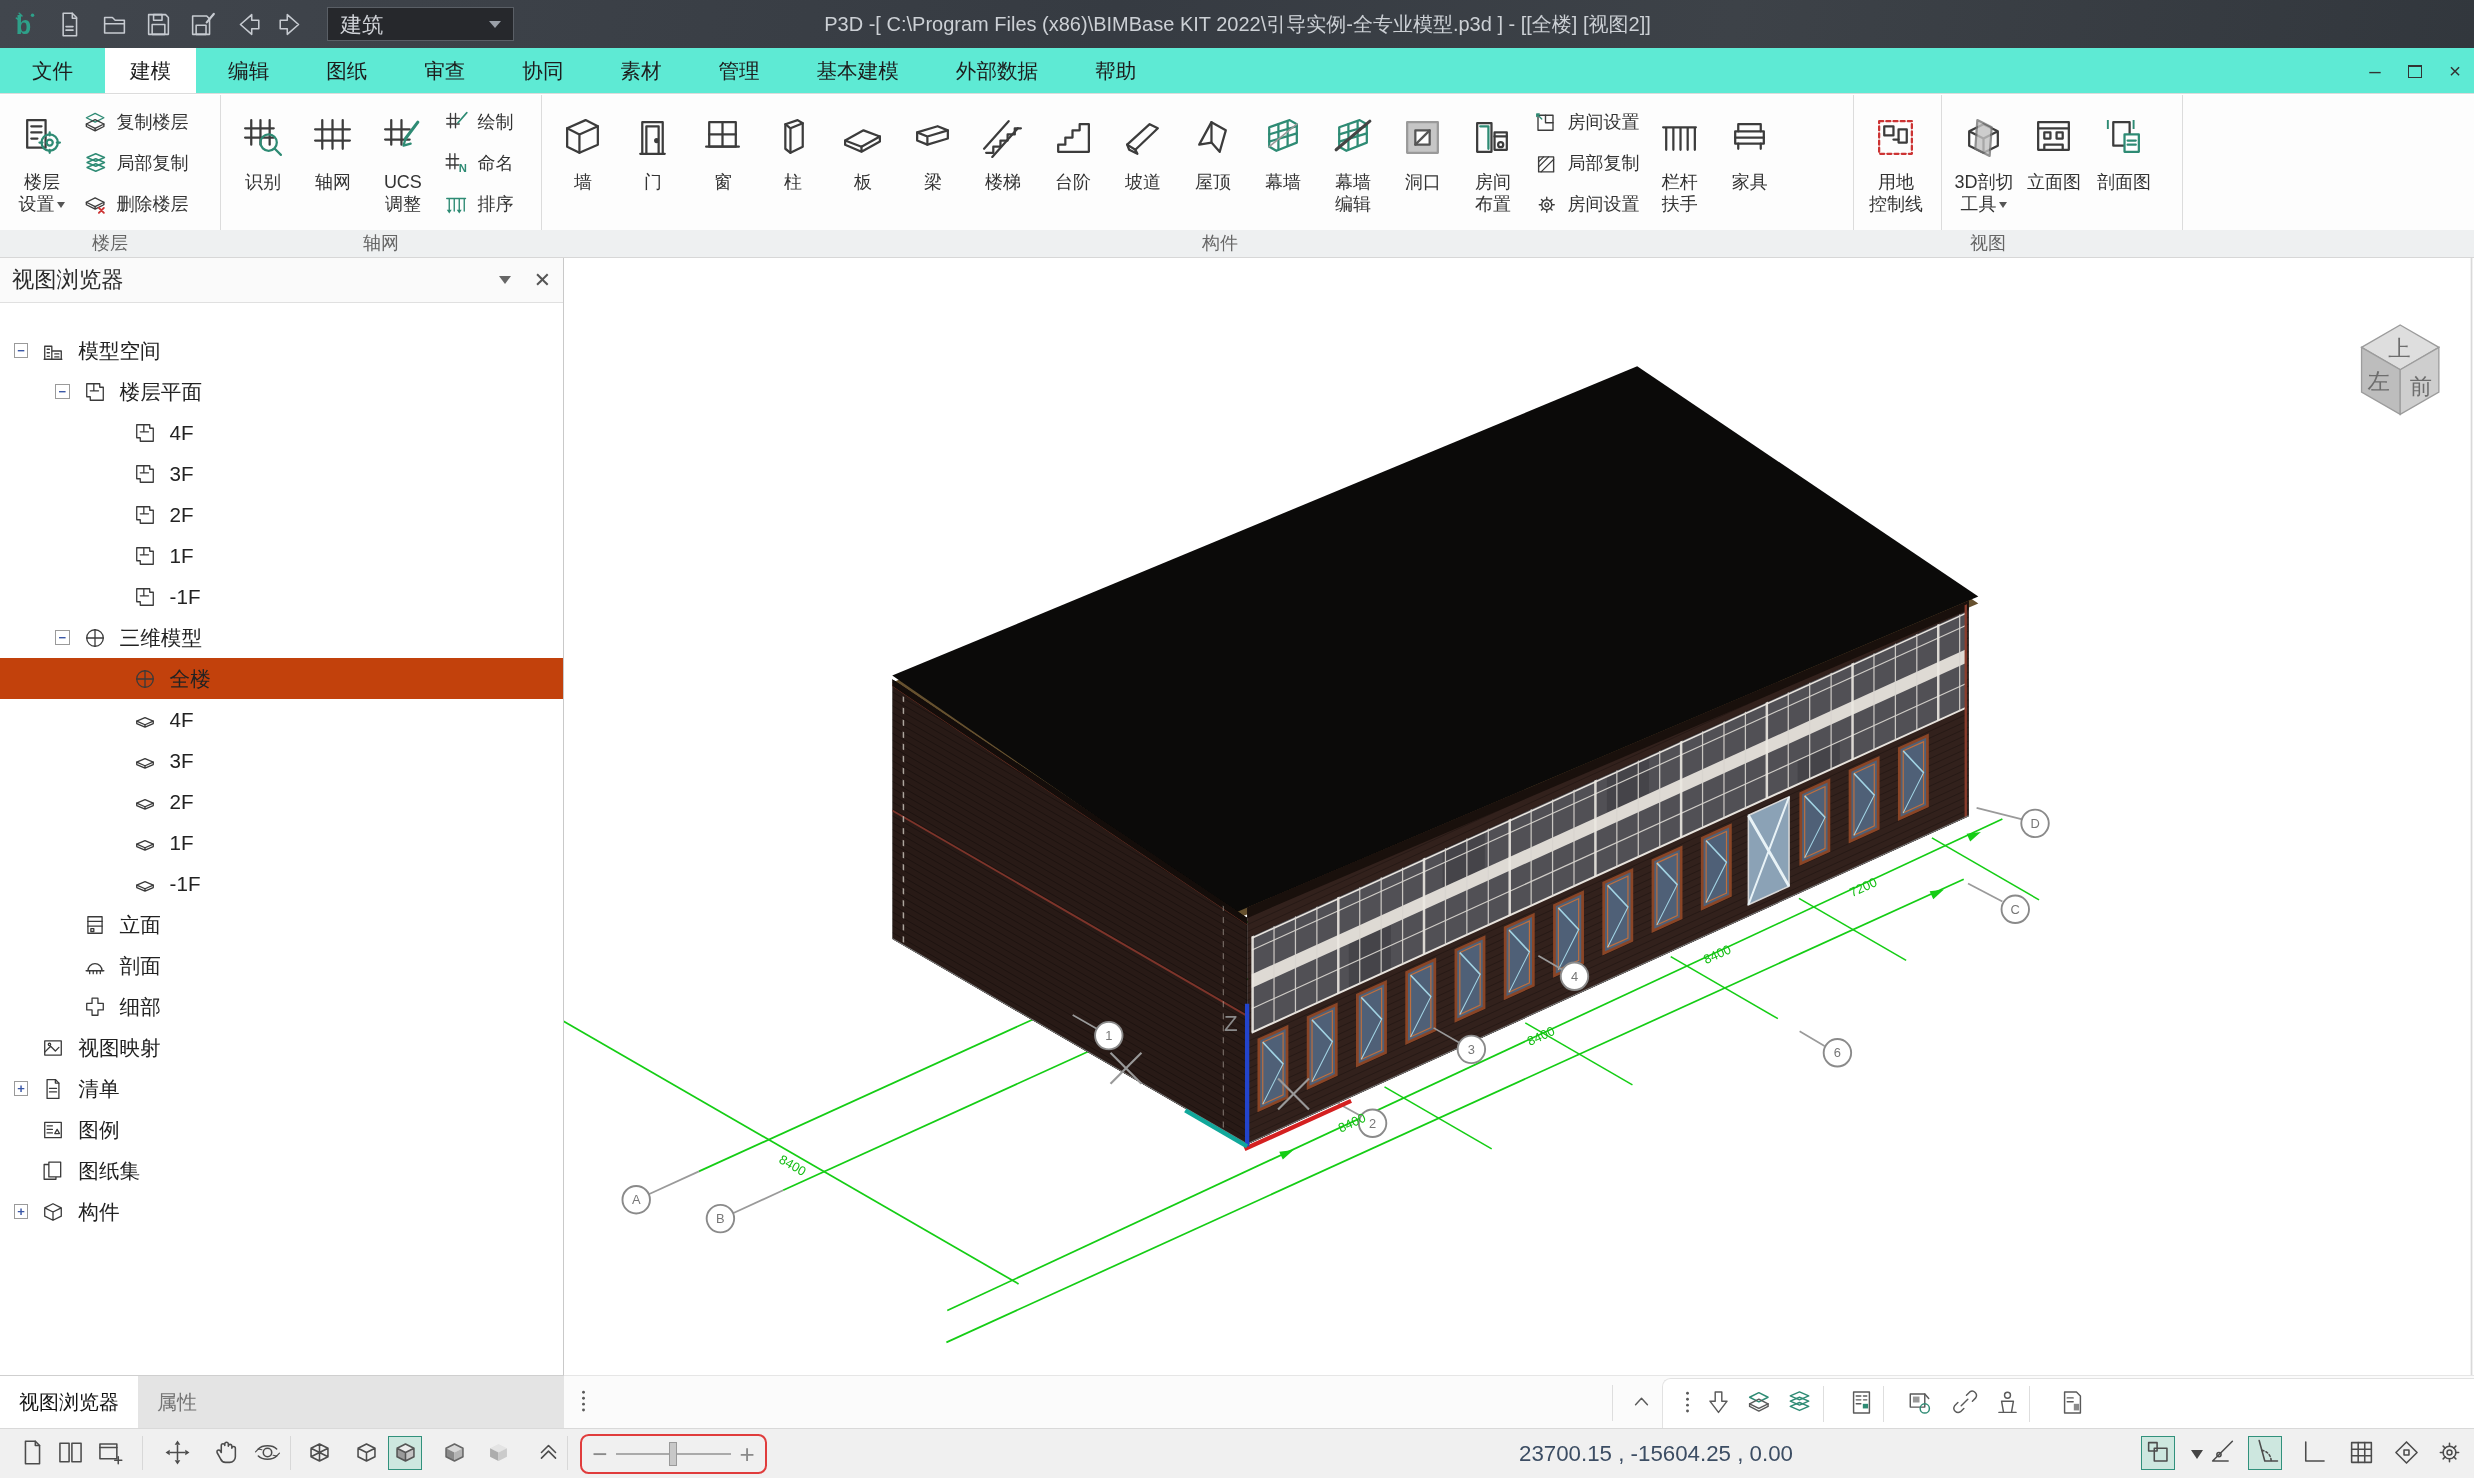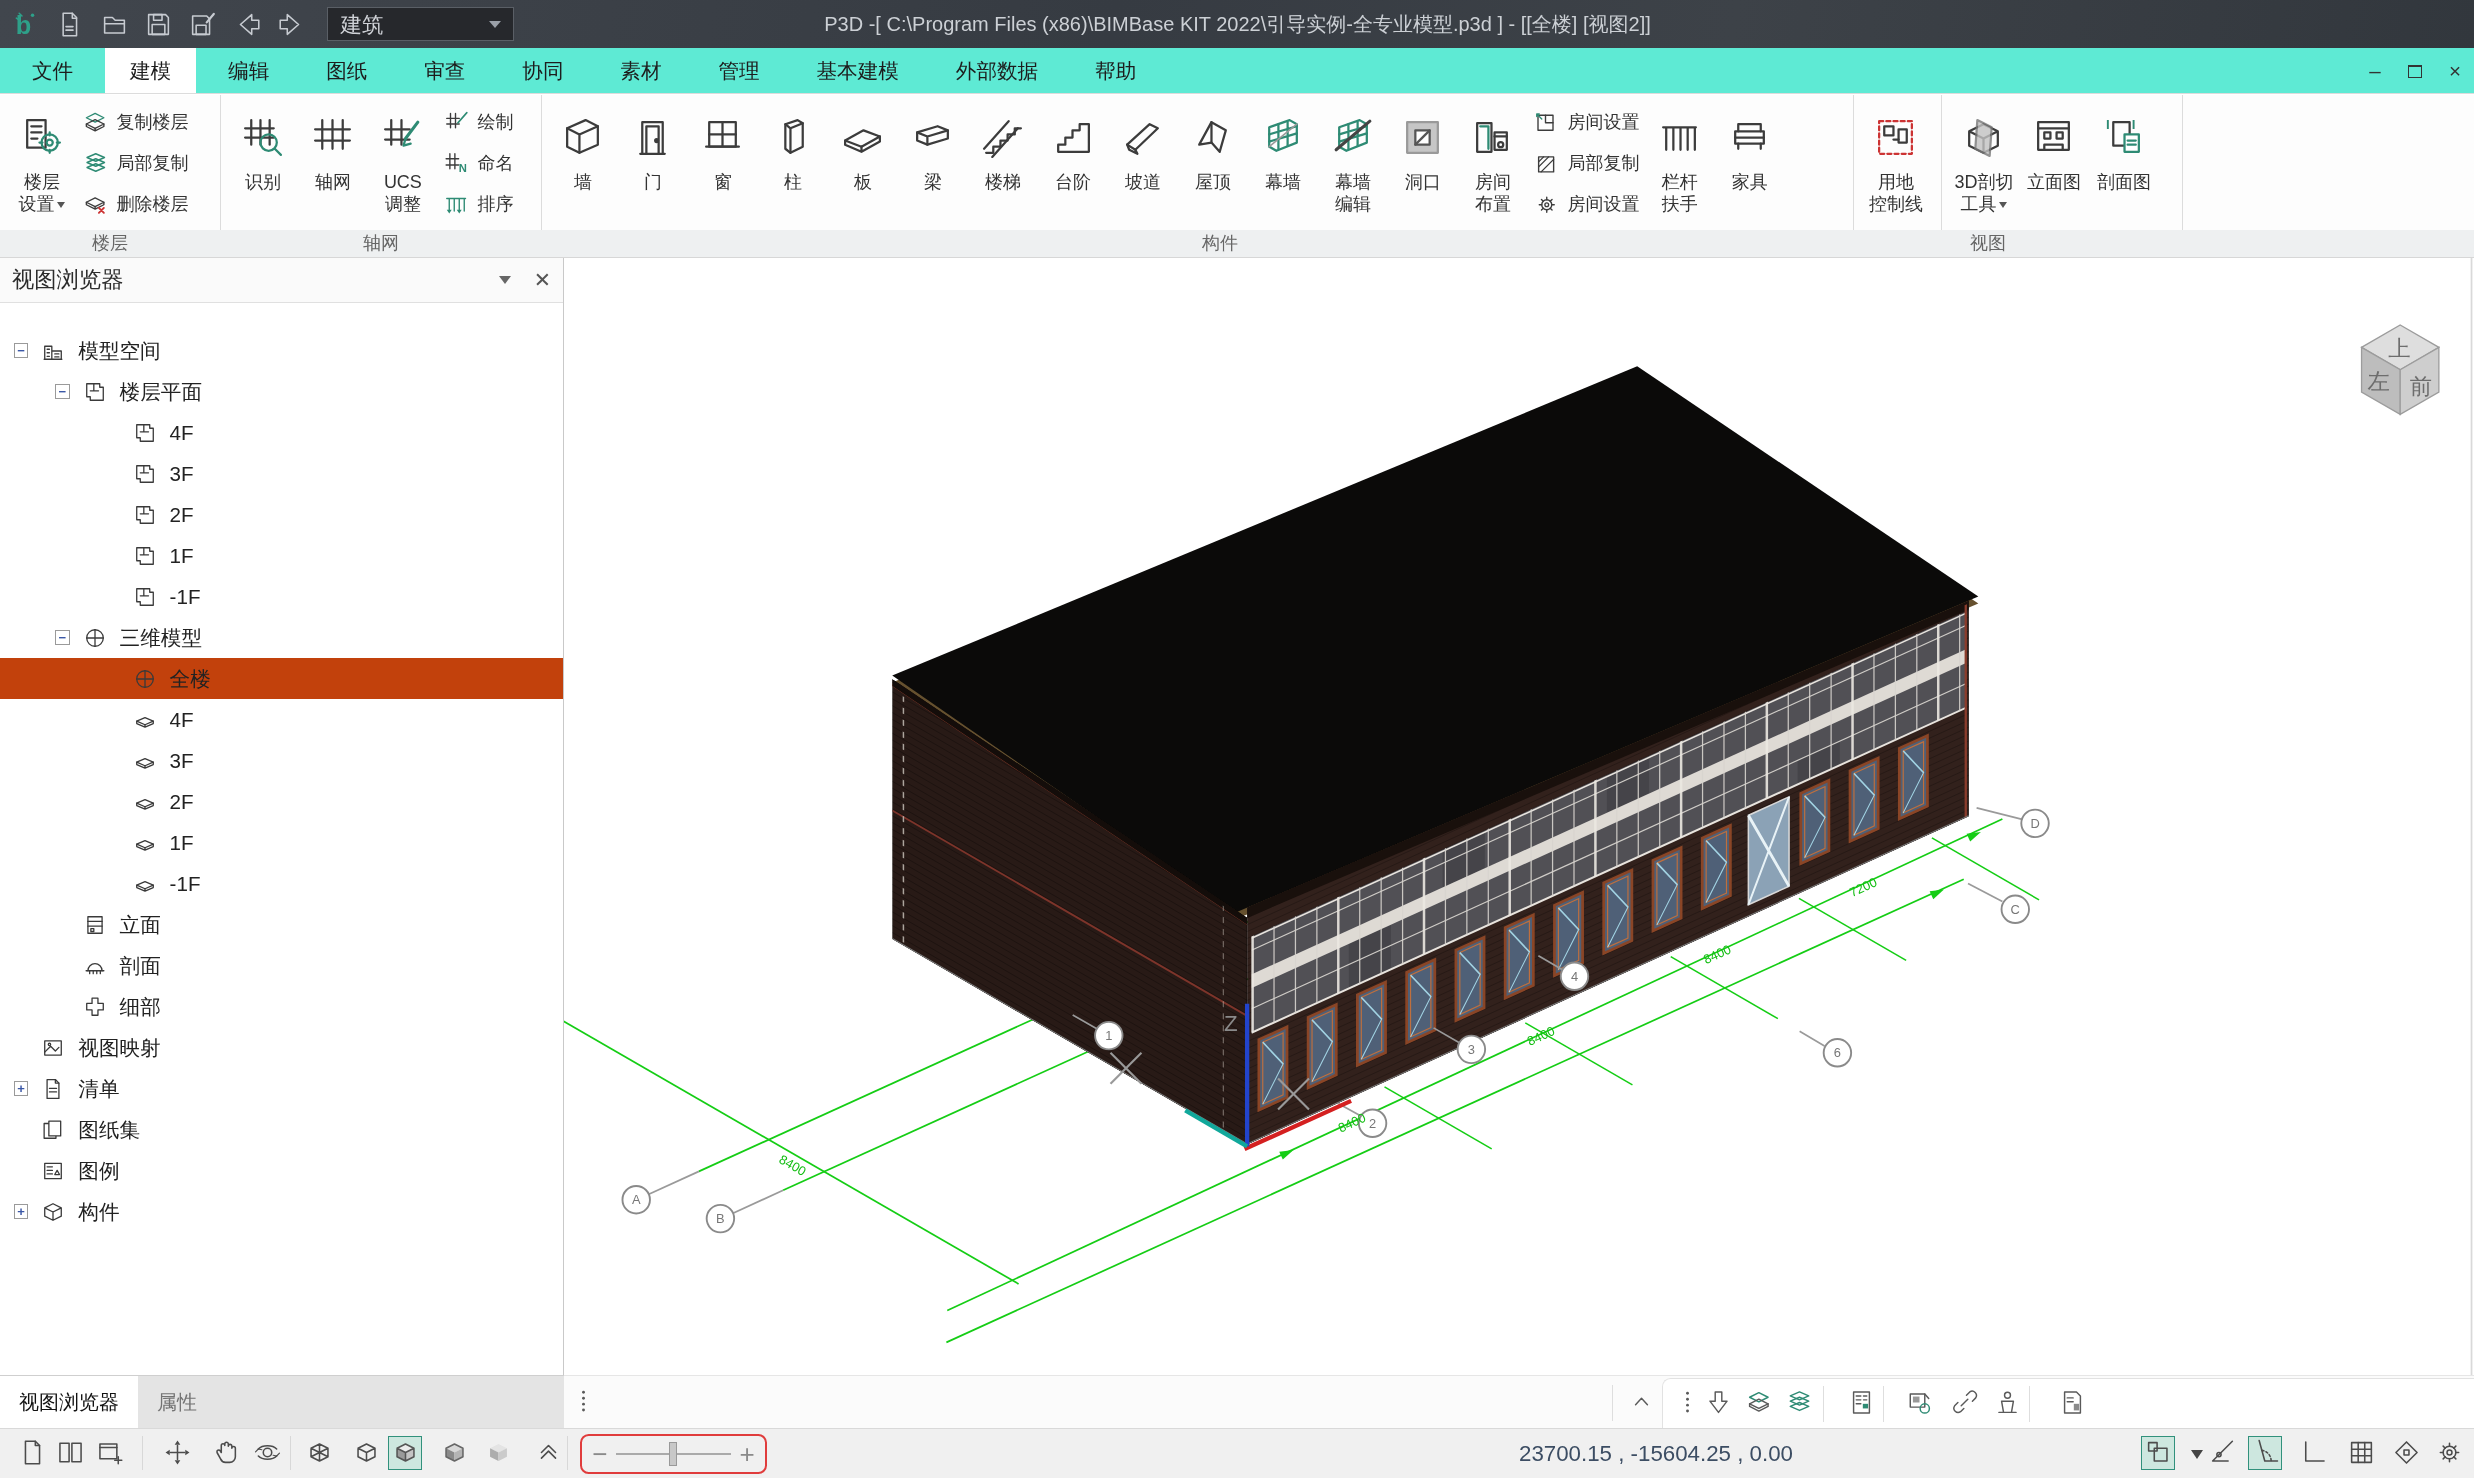--- a/index.html
+++ b/index.html
@@ -663,33 +663,33 @@
       <span class="exp">+</span>
           <span class="ticon"><svg viewBox="0 0 44 44" width="26" height="26" fill="none" stroke="currentColor" stroke-width="2.2" stroke-linecap="round" stroke-linejoin="round">
               <path d="M12 6 h14 l6 6 v26 H12 Z"></path>
               <path d="M26 6 v6 h6 M16 21 h12 M16 27 h12"></path>
             </svg></span>
           <span class="tlabel">清单</span>
         </div>
         <div class="trow" style="padding-left:13.7px">
       <span class="exp hidden"></span>
           <span class="ticon"><svg viewBox="0 0 44 44" width="26" height="26" fill="none" stroke="currentColor" stroke-width="2.2" stroke-linecap="round" stroke-linejoin="round">
-              <rect x="7" y="11" width="20" height="25"></rect>
-              <rect x="15" y="7" width="20" height="25" fill="#fff"></rect>
-            </svg></span>
-          <span class="tlabel">图纸集</span>
-        </div>
-        <div class="trow" style="padding-left:13.7px">
-      <span class="exp hidden"></span>
-          <span class="ticon"><svg viewBox="0 0 44 44" width="26" height="26" fill="none" stroke="currentColor" stroke-width="2.2" stroke-linecap="round" stroke-linejoin="round">
               <rect x="8" y="9" width="28" height="26"></rect>
               <path d="M12 15 h9 M12 21 h9 M12 27 h9"></path>
               <path d="M25 28 l4 -7 4 7 Z"></path>
             </svg></span>
           <span class="tlabel">图例</span>
+        </div>
+        <div class="trow" style="padding-left:13.7px">
+      <span class="exp hidden"></span>
+          <span class="ticon"><svg viewBox="0 0 44 44" width="26" height="26" fill="none" stroke="currentColor" stroke-width="2.2" stroke-linecap="round" stroke-linejoin="round">
+              <rect x="7" y="11" width="20" height="25"></rect>
+              <rect x="15" y="7" width="20" height="25" fill="#fff"></rect>
+            </svg></span>
+          <span class="tlabel">图纸集</span>
         </div>
         <div class="trow" style="padding-left:13.7px">
       <span class="exp">+</span>
           <span class="ticon"><svg viewBox="0 0 44 44" width="26" height="26" fill="none" stroke="currentColor" stroke-width="2.2" stroke-linecap="round" stroke-linejoin="round">
               <path d="M8 15 L22 8 L36 15 V29 L22 36 L8 29 Z M8 15 L22 22 L36 15 M22 22 V36"></path>
             </svg></span>
           <span class="tlabel">构件</span>
         </div>
       </div>
 </div>

